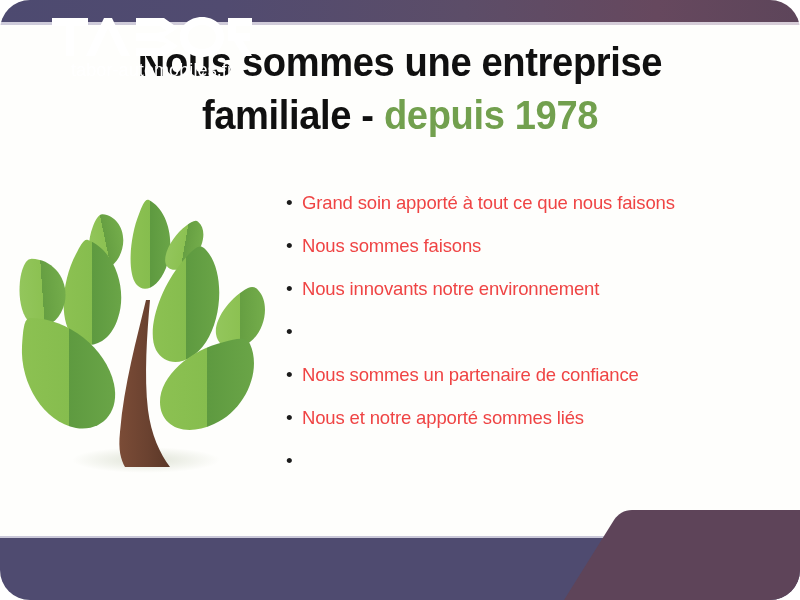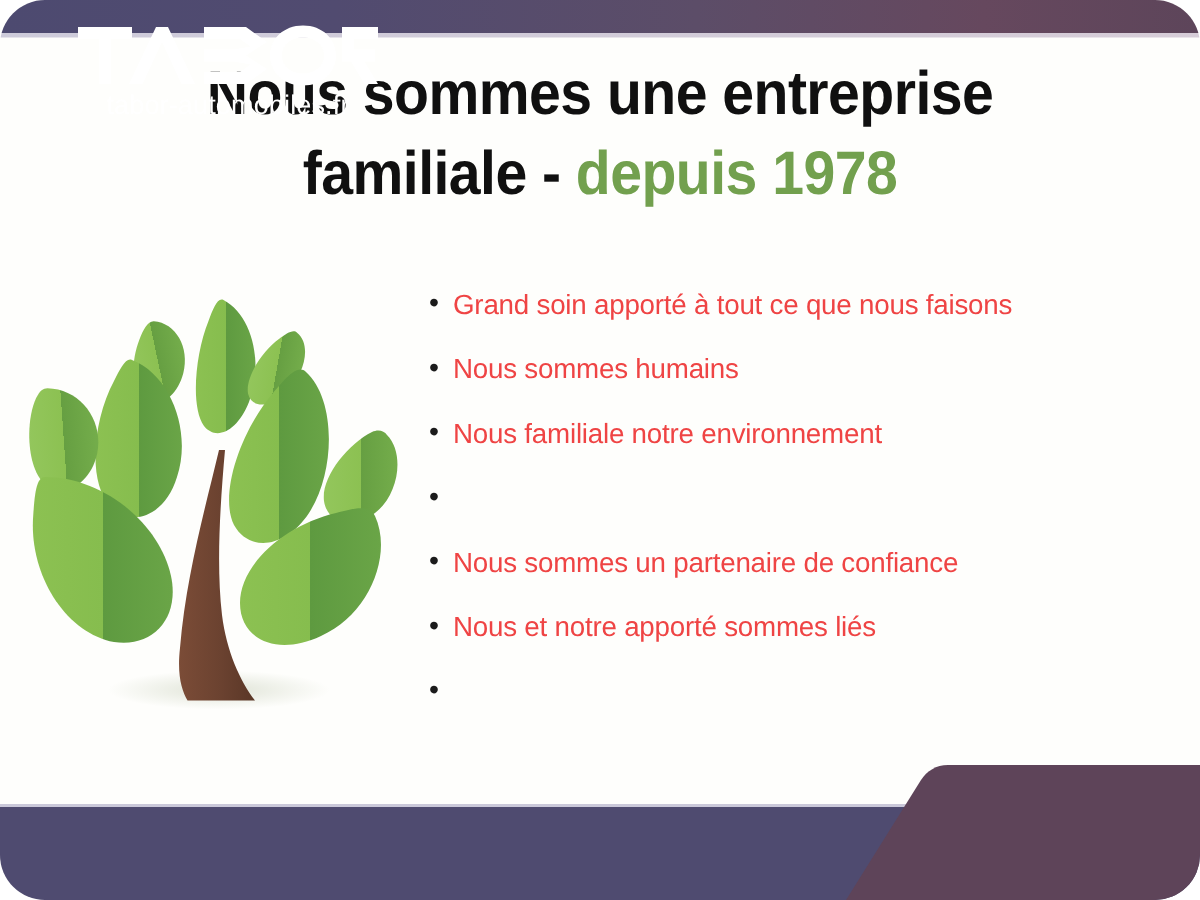--- a/index.html
+++ b/index.html
@@ -177,25 +177,25 @@
     </svg>
   </div>
 
   <div id="bullets">
     <div class="bullet-row">
       <span class="bullet-dot">•</span>
       <span class="bullet-text">Grand soin apporté à tout ce que nous faisons</span>
     </div>
     <div class="bullet-row">
       <span class="bullet-dot">•</span>
-      <span class="bullet-text">Nous sommes humains</span>
-    </div>
-    <div class="bullet-row">
-      <span class="bullet-dot">•</span>
-      <span class="bullet-text">Nous familiale notre environnement</span>
+      <span class="bullet-text">Nous sommes faisons</span>
+    </div>
+    <div class="bullet-row">
+      <span class="bullet-dot">•</span>
+      <span class="bullet-text">Nous innovants notre environnement</span>
     </div>
     <div class="bullet-row">
       <span class="bullet-dot">•</span>
     </div>
     <div class="bullet-row">
       <span class="bullet-dot">•</span>
       <span class="bullet-text">Nous sommes un partenaire de confiance</span>
     </div>
     <div class="bullet-row">
       <span class="bullet-dot">•</span>

